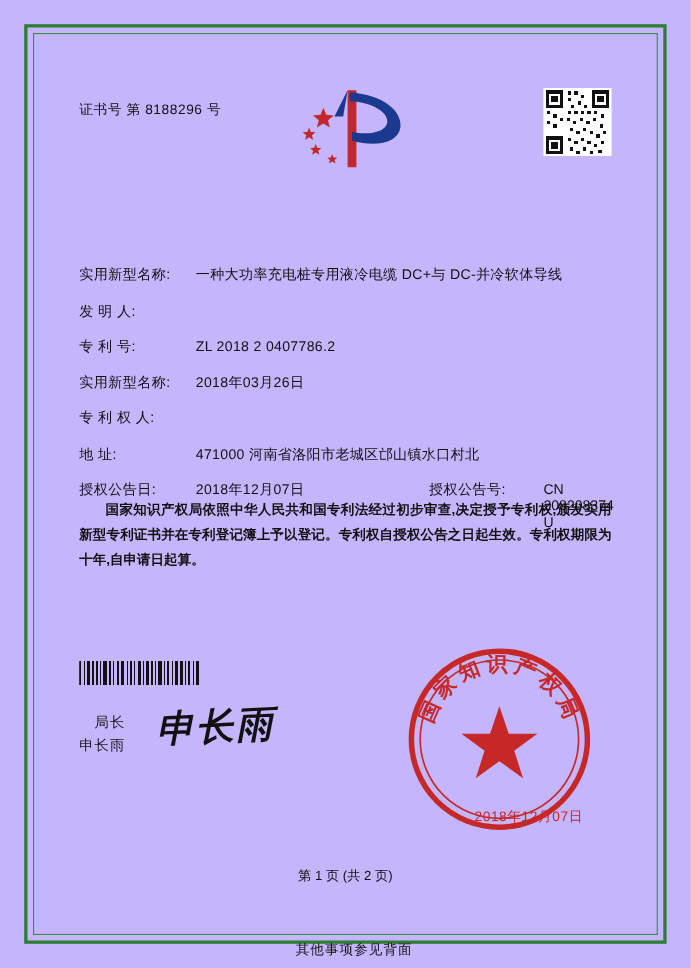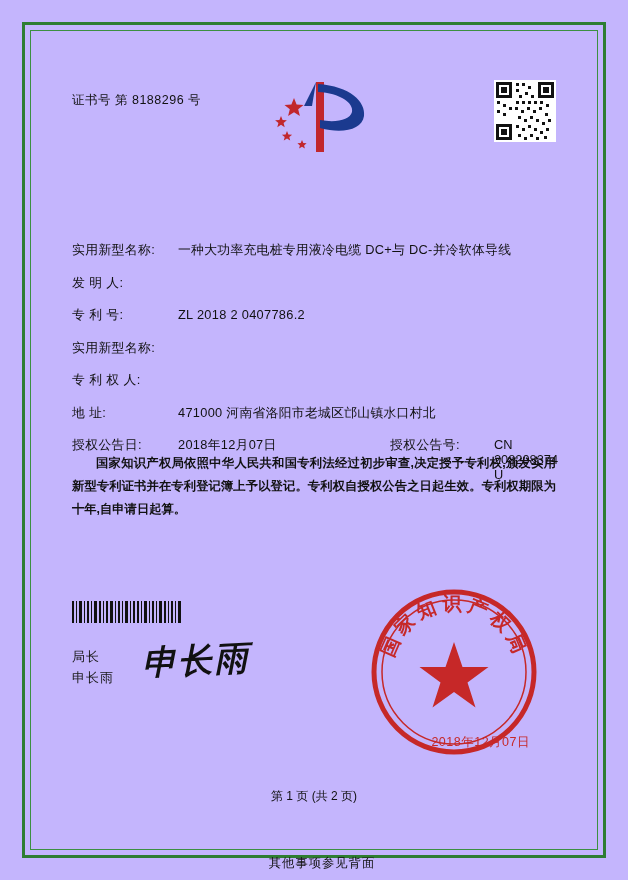--- a/index.html
+++ b/index.html
@@ -152,20 +152,21 @@
     height: 22px;
   }
 
   .sign-block {
     position: absolute;
     left: 26px;
     top: 600px;
     font-size: 13px;
     line-height: 21px;
     letter-spacing: 1px;
+    text-align: right;
   }
 
   .handwriting {
     position: absolute;
     left: 96px;
     top: 592px;
     font-family: "DejaVu Serif", serif;
     font-size: 34px;
     font-style: italic;
     font-weight: bold;
@@ -307,20 +308,21 @@
       </div>
       <div class="field-row">
         <span class="field-label">发 明 人:</span>
       </div>
       <div class="field-row">
         <span class="field-label">专 利 号:</span>
         <span class="field-value">ZL 2018 2 0407786.2</span>
       </div>
       <div class="field-row">
         <span class="field-label">实用新型名称:</span>
+        <span class="field-value">2018年03月26日</span>
       </div>
       <div class="field-row">
         <span class="field-label">专 利 权 人:</span>
       </div>
       <div class="field-row">
         <span class="field-label">地      址:</span>
         <span class="field-value">471000 河南省洛阳市老城区邙山镇水口村北</span>
       </div>
       <div class="field-row double">
         <span class="field-label">授权公告日:</span>

